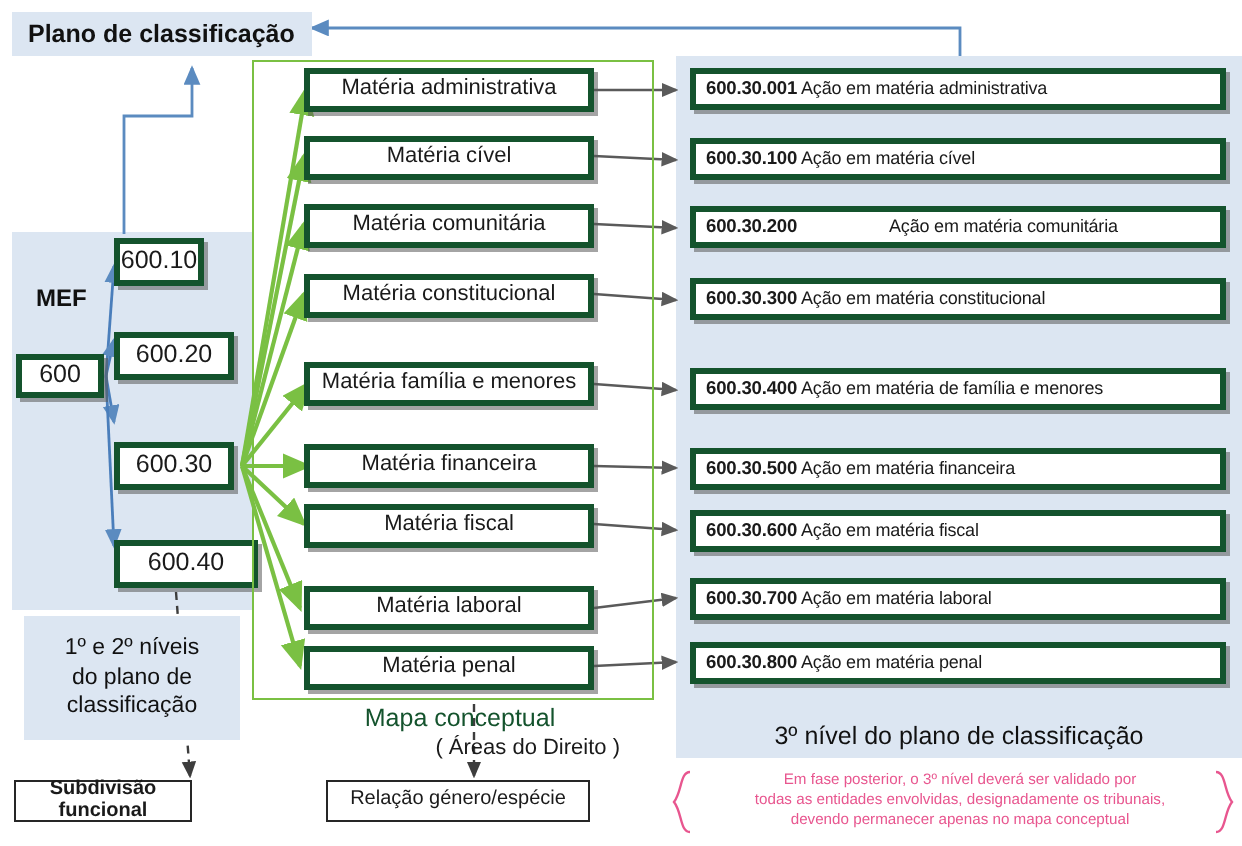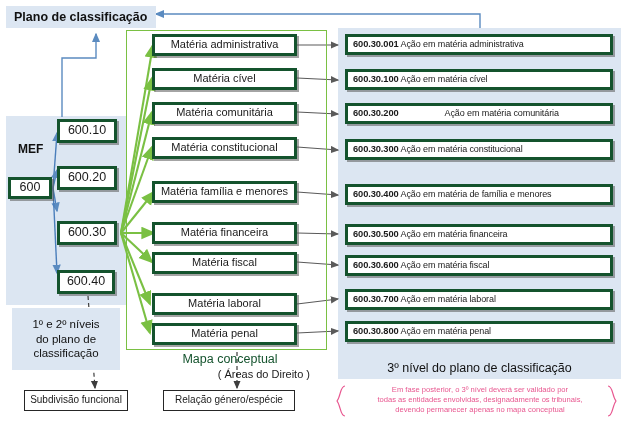--- a/index.html
+++ b/index.html
@@ -131,32 +131,32 @@
     <path d="M237,352 L237,388" marker-end="url(#arrowDash)"></path>
   </g>
 </svg>
 
 <div class="abs title-chip" style="left:6px;top:6px;width:150px;height:22px;">Plano de classificação</div>
 
 <div class="abs mef-label" style="left:18px;top:142px;width:50px;height:16px;">MEF</div>
 
 <div class="abs node left-code" style="left:8px;top:177px;width:44px;height:22px;">600</div>
 
-<div class="abs node left-code" style="left:57px;top:119px;width:60px;height:24px;">600.10</div>
+<div class="abs node left-code" style="left:57px;top:119px;width:45px;height:24px;">600.10</div>
 <div class="abs node left-code" style="left:57px;top:166px;width:60px;height:24px;">600.20</div>
 <div class="abs node left-code" style="left:57px;top:221px;width:60px;height:24px;">600.30</div>
-<div class="abs node left-code" style="left:57px;top:270px;width:58px;height:24px;">600.40</div>
+<div class="abs node left-code" style="left:57px;top:270px;width:72px;height:24px;">600.40</div>
 
 <div class="abs stack-text" style="left:12px;top:308px;width:108px;height:62px;">
   <span>1º e 2º níveis</span>
   <span>do plano de</span>
   <span>classificação</span>
 </div>
 
-<div class="abs node plain" style="left:24px;top:390px;width:104px;height:21px;">Subdivisão funcional</div>
+<div class="abs node plain" style="left:7px;top:390px;width:89px;height:21px;font-weight:bold;">Subdivisão funcional</div>
 
 <div class="abs green-frame" style="left:126px;top:30px;width:201px;height:320px;"></div>
 
 <div class="abs node" style="left:152px;top:34px;width:145px;height:22px;">Matéria administrativa</div>
 <div class="abs node" style="left:152px;top:68px;width:145px;height:22px;">Matéria cível</div>
 <div class="abs node" style="left:152px;top:102px;width:145px;height:22px;">Matéria comunitária</div>
 <div class="abs node" style="left:152px;top:137px;width:145px;height:22px;">Matéria constitucional</div>
 <div class="abs node" style="left:152px;top:181px;width:145px;height:22px;">Matéria família  e menores</div>
 <div class="abs node" style="left:152px;top:222px;width:145px;height:22px;">Matéria financeira</div>
 <div class="abs node" style="left:152px;top:252px;width:145px;height:22px;">Matéria fiscal</div>

